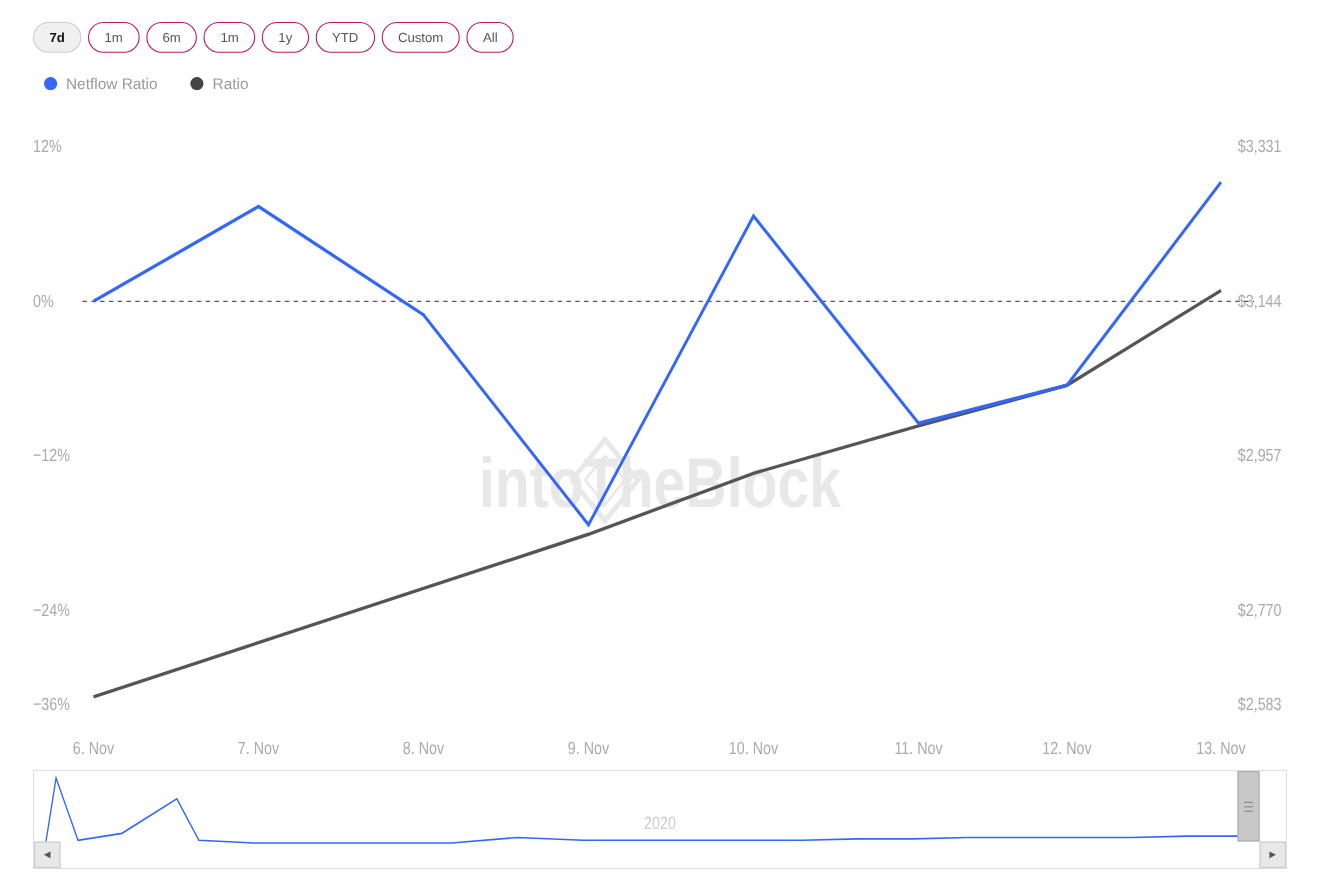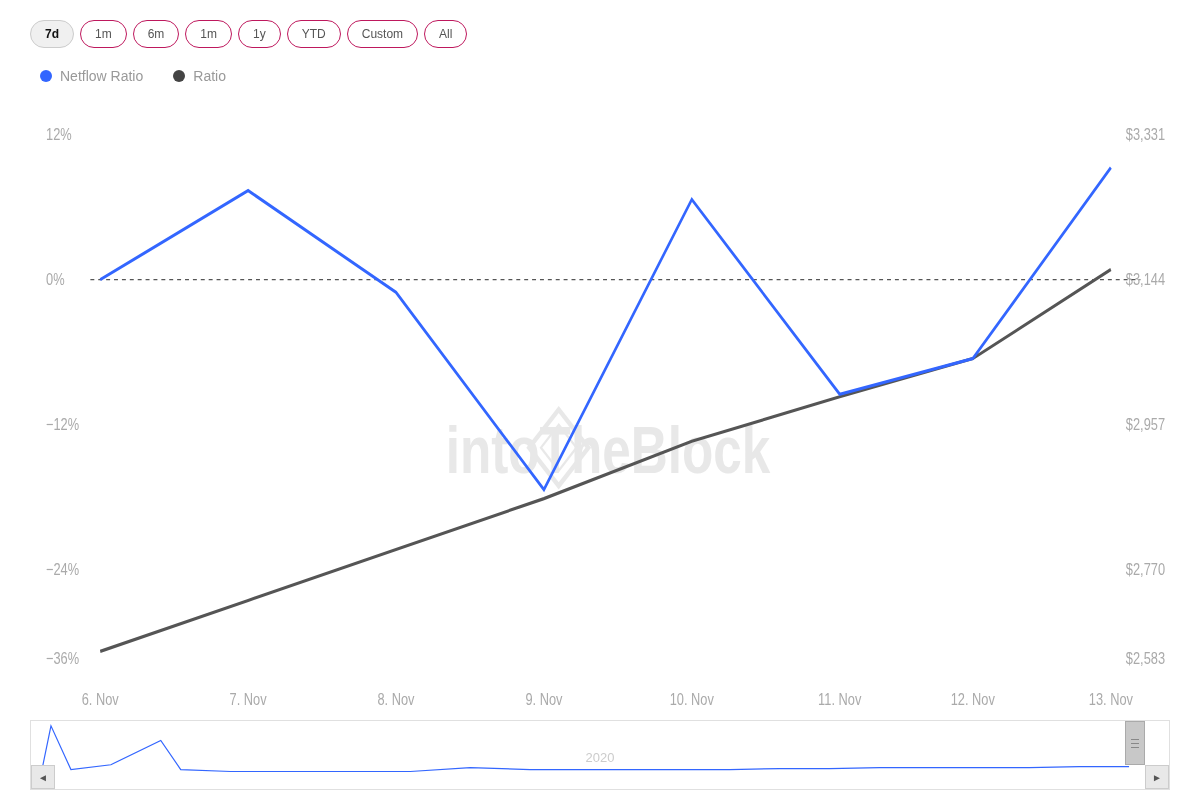--- a/index.html
+++ b/index.html
@@ -62,29 +62,28 @@
     }
     
     .chart-area {
       flex: 1;
       position: relative;
       display: flex;
     }
     .chart-wrapper {
       flex: 1;
       position: relative;
-      margin-left: 16px;
     }
     svg.main-chart {
       width: 100%;
       height: 100%;
     }
     
     .mini-chart-container {
-      height: 70px;
+      height: 90px;
       position: relative;
       border: 1px solid #e0e0e0;
       margin-top: 5px;
       background: #fff;
     }
     svg.mini-chart {
       width: 100%;
       height: 100%;
     }
     .mini-nav-btn {

